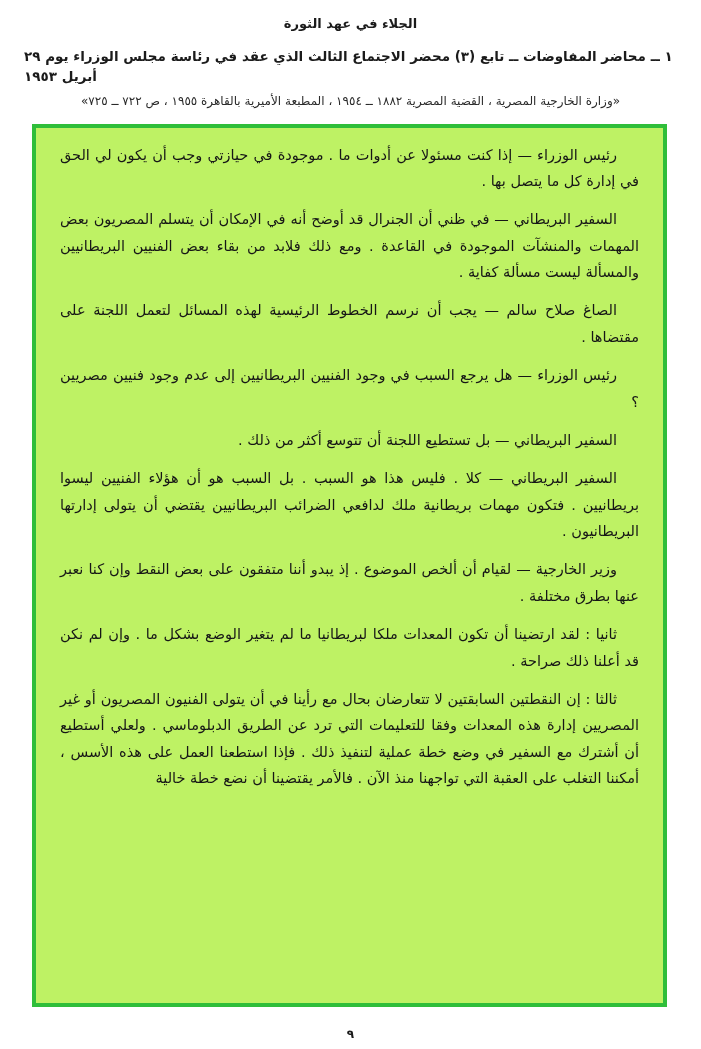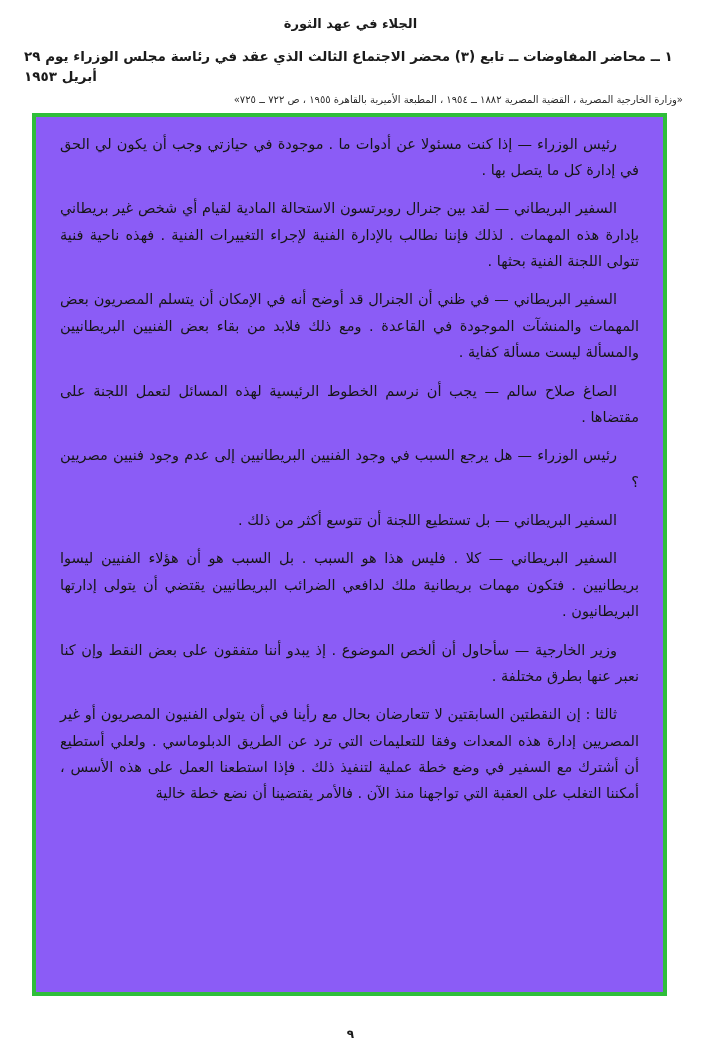--- a/index.html
+++ b/index.html
@@ -25,32 +25,32 @@
     margin-bottom: 15px;
   }
   .doc-heading {
     text-align: left;
     font-weight: bold;
     font-size: 13.5px;
     line-height: 1.5;
     margin: 0 6px 7px 6px;
   }
   .doc-citation {
-    text-align: right;
-    font-size: 10px;
+    text-align: center;
+    font-size: 12px;
     color: #2a2a2a;
-    margin-bottom: 8px;
+    margin-bottom: 16px;
   }
   .content-box {
     margin: 0 16px 0 14px;
     border: 4px solid #2fbe3a;
     padding: 14px 24px 8px 24px;
     height: 883px;
     overflow: hidden;
-    background: #8b5cf6;
+    background: #bef264;
   }
   .content-box p {
     font-size: 14.5px;
     line-height: 1.82;
     text-align: justify;
     text-indent: 22px;
     margin-bottom: 12px;
     color: #161616;
   }
   .page-number {
@@ -69,25 +69,25 @@
 <div class="page">
 
   <div class="doc-title">الجلاء في عهد الثورة</div>
 
   <div class="doc-heading">١ ــ محاضر المفاوضات ــ تابع (٣) محضر الاجتماع الثالث الذي عقد في رئاسة مجلس الوزراء يوم ٢٩ أبريل ١٩٥٣</div>
 
   <div class="doc-citation">«وزارة الخارجية المصرية ، القضية المصرية ١٨٨٢ ــ ١٩٥٤ ، المطبعة الأميرية بالقاهرة ١٩٥٥ ، ص ٧٢٢ ــ ٧٢٥»</div>
 
   <div class="content-box" style="border-color: rgb(47, 190, 58);">
     <p>رئيس الوزراء — إذا كنت مسئولا عن أدوات ما . موجودة في حيازتي وجب أن يكون لي الحق في إدارة كل ما يتصل بها .</p>
-    <p>السفير البريطاني — لقد بين جنرال روبرتسون الاستحالة المادية لقيام أي شخص غير بريطاني بإدارة هذه المهمات . لذلك فإننا نطالب بالإدارة الفنية لإجراء التغييرات الفنية . فهذه ناحية فنية تتولى اللجنة الفنية بحثها .</p>
     <p>السفير البريطاني — في ظني أن الجنرال قد أوضح أنه في الإمكان أن يتسلم المصريون بعض المهمات والمنشآت الموجودة في القاعدة .  ومع ذلك فلابد من بقاء بعض الفنيين البريطانيين والمسألة ليست مسألة كفاية .</p>
     <p>الصاغ صلاح سالم — يجب أن نرسم الخطوط الرئيسية لهذه المسائل لتعمل اللجنة على مقتضاها .</p>
     <p>رئيس الوزراء — هل يرجع السبب في وجود الفنيين البريطانيين إلى عدم وجود فنيين مصريين ؟</p>
     <p>السفير البريطاني — بل تستطيع اللجنة أن تتوسع أكثر من ذلك .</p>
     <p>السفير البريطاني — كلا . فليس هذا هو السبب . بل السبب هو أن هؤلاء الفنيين ليسوا بريطانيين . فتكون مهمات بريطانية ملك لدافعي الضرائب البريطانيين يقتضي أن يتولى إدارتها البريطانيون .</p>
-    <p>وزير الخارجية — سأحاول أن ألخص الموضوع . إذ يبدو أننا متفقون على بعض النقط وإن كنا نعبر عنها بطرق مختلفة .</p>
+    <p>وزير الخارجية — لقيام أن ألخص الموضوع . إذ يبدو أننا متفقون على بعض النقط وإن كنا نعبر عنها بطرق مختلفة .</p>
+    <p>ثانيا : لقد ارتضينا أن تكون المعدات ملكا لبريطانيا ما لم يتغير الوضع بشكل ما . وإن لم نكن قد أعلنا ذلك صراحة .</p>
     <p>ثالثا : إن النقطتين السابقتين لا تتعارضان بحال مع رأينا في أن يتولى الفنيون المصريون أو غير المصريين إدارة هذه المعدات وفقا للتعليمات التي ترد عن الطريق الدبلوماسي .  ولعلي أستطيع أن أشترك مع السفير في وضع خطة عملية لتنفيذ ذلك .  فإذا استطعنا العمل على هذه الأسس ، أمكننا التغلب على العقبة التي تواجهنا منذ الآن . فالأمر يقتضينا أن نضع خطة خالية</p>
   </div>
 
   <div class="page-number">٩</div>
 
 </div>
 
 </body></html>

